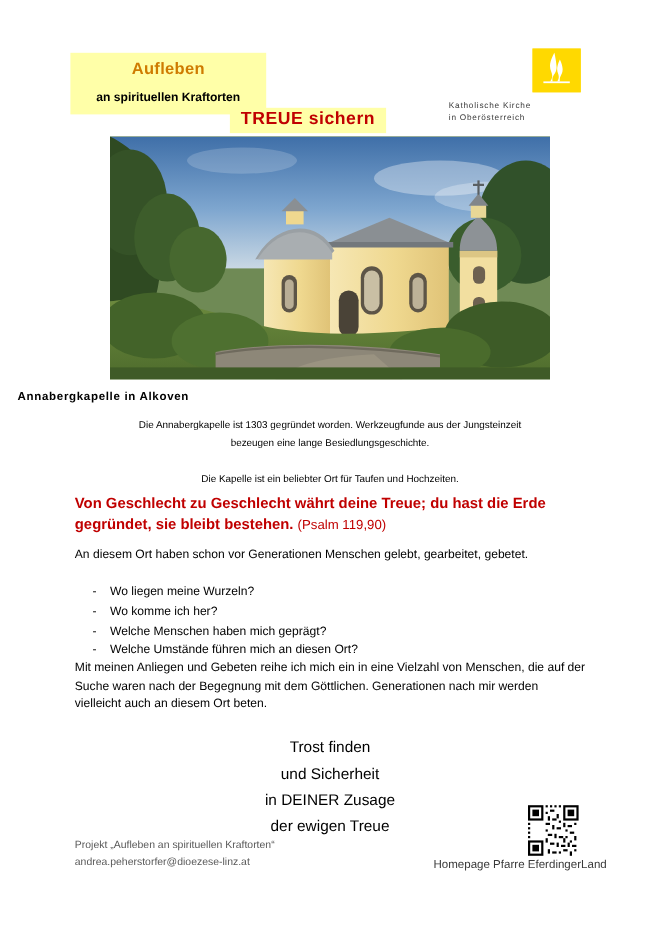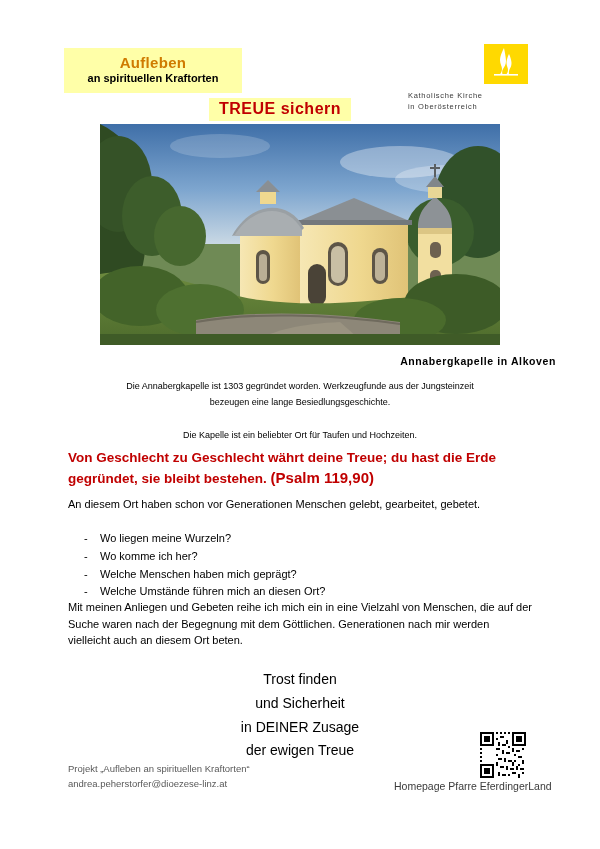--- a/index.html
+++ b/index.html
@@ -44,21 +44,21 @@
     font-size: 15px;
     font-weight: bold;
     color: #cf7b00;
     letter-spacing: 0.3px;
     line-height: 1.15;
   }
   .logo-sub {
     font-size: 11px;
     font-weight: bold;
     color: #000000;
-    margin-top: 1px;
+    margin-top: 12px;
     line-height: 1.15;
   }
 
   .kk-logo {
     position: absolute;
     right: 72px;
     top: 22px;
     width: 122px;
     text-align: right;
   }
@@ -107,23 +107,23 @@
     width: 400px;
     height: 221px;
     overflow: hidden;
     background: #6f8a55;
   }
   .photo svg { display: block; }
 
   .photo-caption {
     position: absolute;
     top: 355px;
-    left: 4px;
+    left: 16px;
     width: 552px;
-    text-align: right;
+    text-align: left;
     font-size: 10.5px;
     font-weight: bold;
     letter-spacing: 0.6px;
   }
 
   
   .intro {
     position: absolute;
     top: 379px;
     left: 72px;
@@ -148,22 +148,22 @@
     top: 448px;
     left: 68px;
     width: 464px;
     font-size: 13.5px;
     font-weight: bold;
     color: #c00000;
     line-height: 1.42;
   }
   .psalm .ref {
     color: #c00000;
-    font-weight: bold;
-    font-size: 15px;
+    font-weight: normal;
+    font-size: 12px;
   }
 
   .para1 {
     position: absolute;
     top: 496px;
     left: 68px;
     width: 460px;
     font-size: 11px;
     line-height: 1.5;
   }

